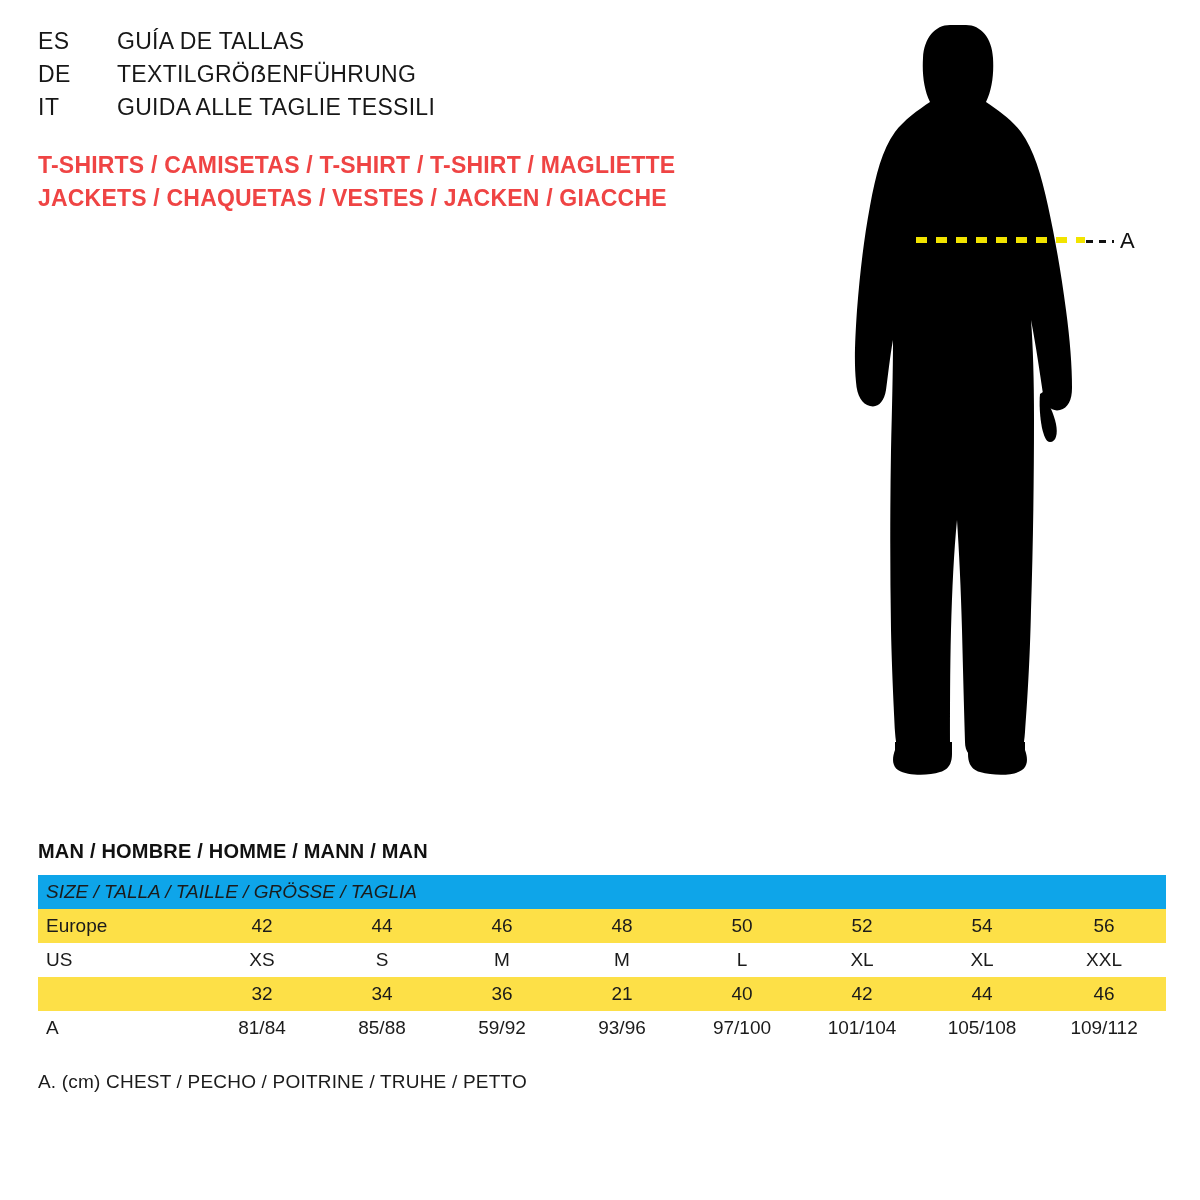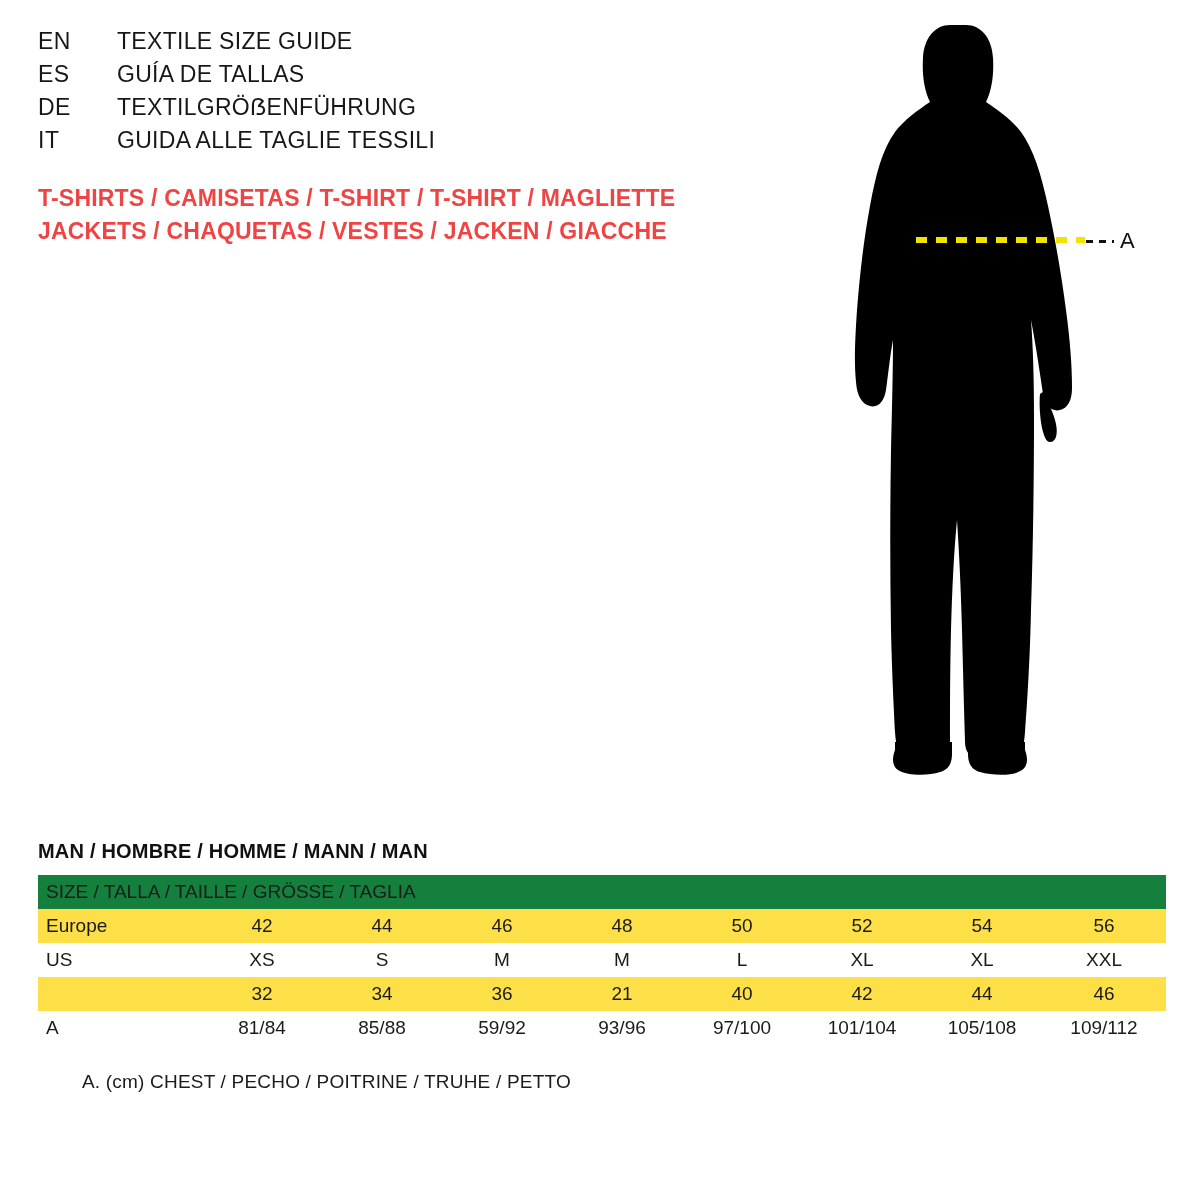--- a/index.html
+++ b/index.html
@@ -104,50 +104,46 @@
     color: #1b1b1b;
     padding: 6px 0;
     text-align: center;
     border: none;
   }
   table#size-table td.row-label {
     text-align: left;
     padding-left: 8px;
   }
   tr.head-row td {
-    background: #15803d;
+    background: #0ea5e9;
     font-size: 18px;
     padding: 7px 0;
+    font-style: italic;
   }
   tr.head-row td.row-label {
     text-align: left;
     padding-left: 8px;
     white-space: nowrap;
   }
   tr.shade td { background: #fde047; }
   tr.plain td { background: #ffffff; }
 
   #footnote {
     margin-top: 26px;
     font-size: 19px;
     color: #1b1b1b;
     letter-spacing: 0.2px;
-    margin-left: 44px;
   }
 </style>
 </head>
 <body>
 
 <div id="header-block">
 
   <div id="lang-list">
-    <div class="lang-row">
-      <div class="lang-code">EN</div>
-      <div class="lang-text">TEXTILE SIZE GUIDE</div>
-    </div>
     <div class="lang-row">
       <div class="lang-code">ES</div>
       <div class="lang-text">GUÍA DE TALLAS</div>
     </div>
     <div class="lang-row">
       <div class="lang-code">DE</div>
       <div class="lang-text">TEXTILGRÖẞENFÜHRUNG</div>
     </div>
     <div class="lang-row">
       <div class="lang-code">IT</div>

